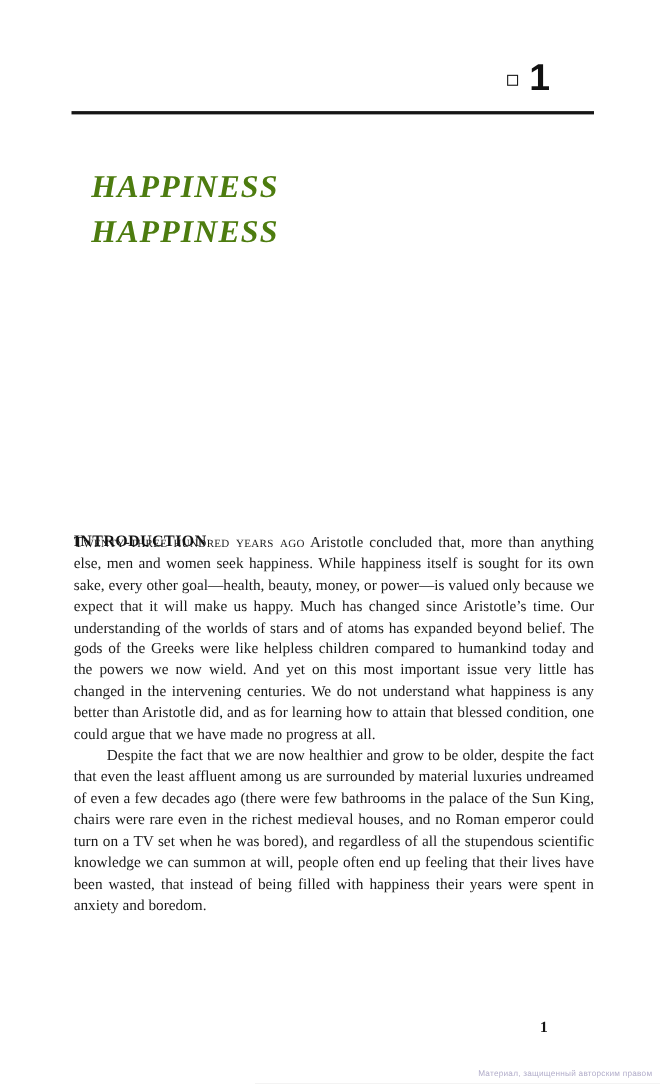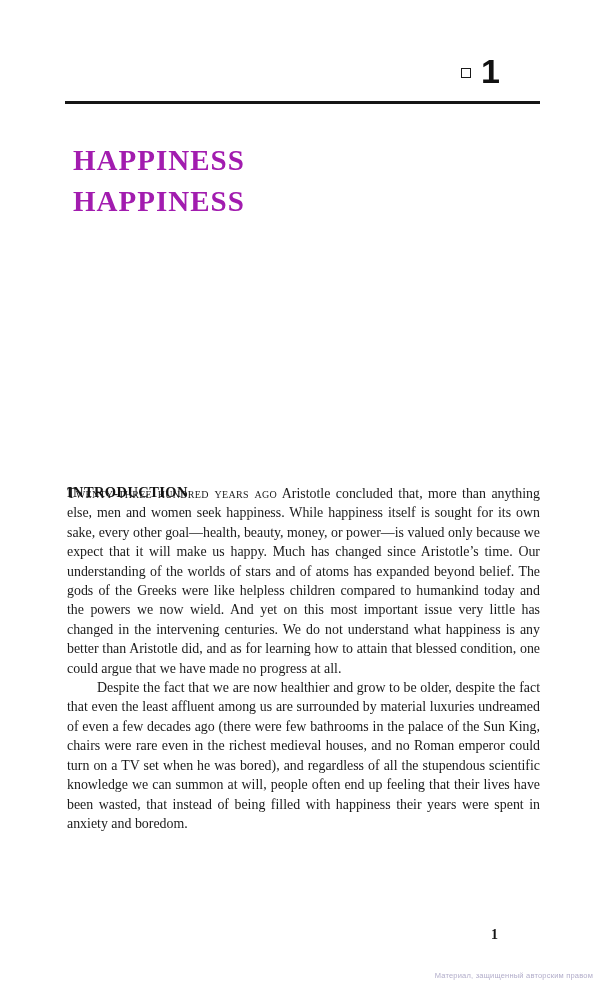--- a/index.html
+++ b/index.html
@@ -53,26 +53,27 @@
     background: #161616;
     border: none;
     margin: 0;
   }
 
   
   .chapter-title {
     position: absolute;
     top: 134px;
     left: 67px;
-    margin: 6px;
+    margin: 16px;
     font-size: 29px;
     font-weight: 700;
     letter-spacing: 1px;
     line-height: 41px;
-    color: #a21caf;
+    color: #4d7c0f;
+    font-style: italic;
   }
 
   
   .section-heading {
     position: absolute;
     top: 484px;
     left: 67px;
     margin: 0;
     font-size: 14.5px;
     font-weight: 700;

